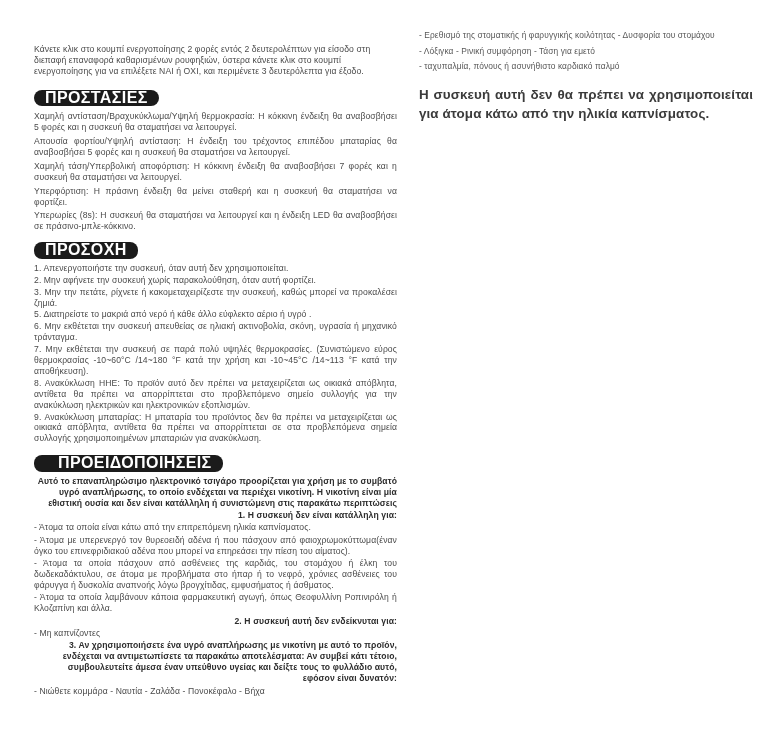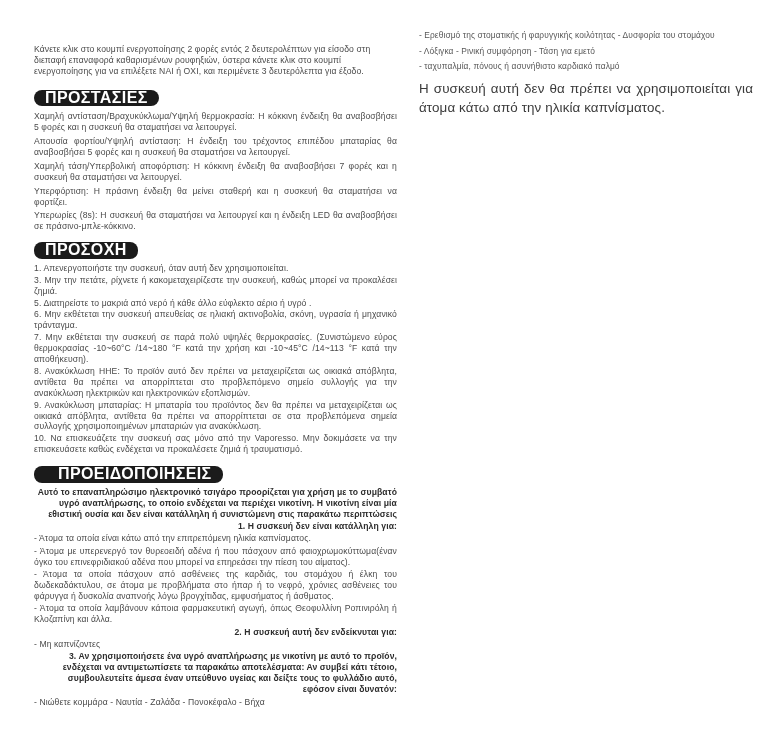--- a/index.html
+++ b/index.html
@@ -55,24 +55,24 @@
   .badge.m-caut { margin: 7px 0 4px 0; }
   .badge.m-warn { margin: 10px 0 4px 0; padding-left: 24px; }
   .side-bullets .para {
     text-align: left;
     font-size: 8.4px;
     line-height: 15.6px;
     color: #575757;
     margin: 0;
   }
   .right-heading {
-    margin: 4px 0 0 0;
+    margin: 10px 0 0 0;
     font-size: 13.4px;
     line-height: 19px;
-    font-weight: 400;
+    font-weight: 700;
     color: #3b3b3b;
     text-align: justify;
     letter-spacing: 0.1px;
   }
 </style>
 </head>
 <body>
 
 <div class="page">
 
@@ -89,27 +89,27 @@
         <p class="para">Χαμηλή τάση/Υπερβολική αποφόρτιση: Η κόκκινη ένδειξη θα αναβοσβήσει 7 φορές και η συσκευή θα σταματήσει να λειτουργεί.</p>
         <p class="para">Υπερφόρτιση: Η πράσινη ένδειξη θα μείνει σταθερή και η συσκευή θα σταματήσει να φορτίζει.</p>
         <p class="para">Υπερωρίες (8s): Η συσκευή θα σταματήσει να λειτουργεί και η ένδειξη LED θα αναβοσβήσει σε πράσινο-μπλε-κόκκινο.</p>
       </div>
 
     <div class="badge m-caut">
       <span>ΠΡΟΣΟΧΗ</span>
     </div>
     <div class="section-body caution">
         <p class="para">1. Απενεργοποιήστε την συσκευή, όταν αυτή δεν χρησιμοποιείται.</p>
+        <p class="para">2. Μην αφήνετε την συσκευή χωρίς παρακολούθηση, όταν αυτή φορτίζει.</p>
         <p class="para">3. Μην την πετάτε, ρίχνετε ή κακομεταχειρίζεστε την συσκευή, καθώς μπορεί να προκαλέσει ζημιά.</p>
         <p class="para">5. Διατηρείστε το μακριά από νερό ή κάθε άλλο εύφλεκτο αέριο ή υγρό .</p>
         <p class="para">6. Μην εκθέτεται την συσκευή απευθείας σε ηλιακή ακτινοβολία, σκόνη, υγρασία ή μηχανικό τράνταγμα.</p>
         <p class="para">7. Μην εκθέτεται την συσκευή σε παρά πολύ υψηλές θερμοκρασίες. (Συνιστώμενο εύρος θερμοκρασίας -10~60°C /14~180 °F κατά την χρήση και -10~45°C /14~113 °F κατά την αποθήκευση).</p>
         <p class="para">8. Ανακύκλωση ΗΗΕ: Το προϊόν αυτό δεν πρέπει να μεταχειρίζεται ως οικιακά απόβλητα, αντίθετα θα πρέπει να απορρίπτεται στο προβλεπόμενο σημείο συλλογής για την ανακύκλωση ηλεκτρικών και ηλεκτρονικών εξοπλισμών.</p>
         <p class="para">9. Ανακύκλωση μπαταρίας: Η μπαταρία του προϊόντος δεν θα πρέπει να μεταχειρίζεται ως οικιακά απόβλητα, αντίθετα θα πρέπει να απορρίπτεται σε στα προβλεπόμενα σημεία συλλογής χρησιμοποιημένων μπαταριών για ανακύκλωση.</p>
-        <p class="para">10. Να επισκευάζετε την συσκευή σας μόνο από την Vaporesso. Μην δοκιμάσετε να την επισκευάσετε καθώς ενδέχεται να προκαλέσετε ζημιά ή τραυματισμό.</p>
       </div>
 
     <div class="badge m-warn">
       <span>ΠΡΟΕΙΔΟΠΟΙΗΣΕΙΣ</span>
     </div>
     <div class="section-body warnings">
         <p class="para bold">Αυτό το επαναπληρώσιμο ηλεκτρονικό τσιγάρο προορίζεται για χρήση με το συμβατό υγρό αναπλήρωσης, το οποίο ενδέχεται να περιέχει νικοτίνη. Η νικοτίνη είναι μία εθιστική ουσία και δεν είναι κατάλληλη ή συνιστώμενη στις παρακάτω περιπτώσεις</p>
         <p class="para bold">1. Η συσκευή δεν είναι κατάλληλη για:</p>
         <p class="para">- Άτομα τα οποία είναι κάτω από την επιτρεπόμενη ηλικία καπνίσματος.</p>
         <p class="para">- Άτομα με υπερενεργό τον θυρεοειδή αδένα ή που πάσχουν από φαιοχρωμοκύττωμα(έναν όγκο του επινεφριδιακού αδένα που μπορεί να επηρεάσει την πίεση του αίματος).</p>

